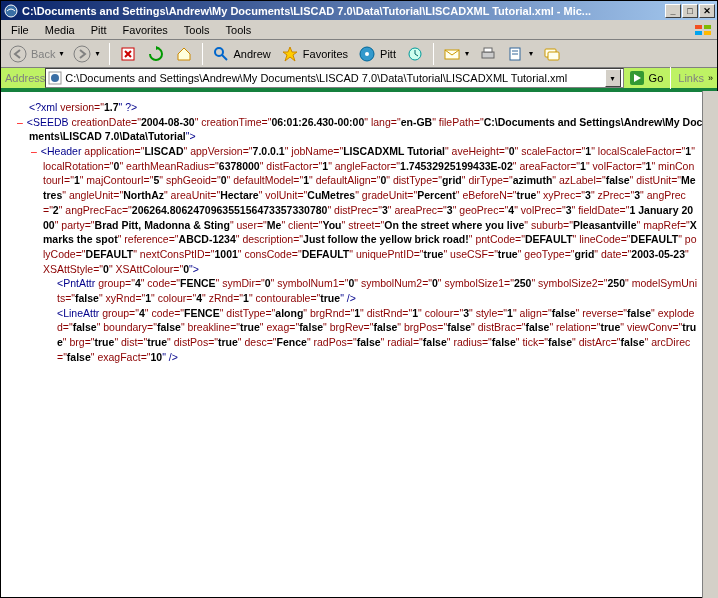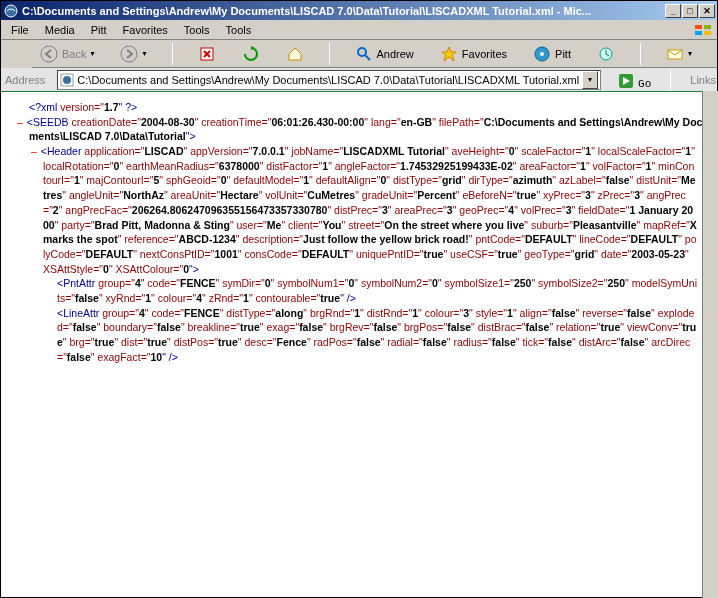--- a/index.html
+++ b/index.html
@@ -47,65 +47,63 @@
 }
 .menubar-item { padding: 2px 8px; }
 .menubar-logo { margin-left: auto; width: 24px; height: 18px; display:flex; align-items:center; justify-content:center; }
 .toolbar {
   background: #d4d0c8;
   height: 28px;
   display: flex;
   align-items: center;
   padding: 0 4px;
   border-bottom: 1px solid #808080;
-  gap: 18px;
-  margin-left: 31px;
+  gap: 2px;
 }
 .tb-sep { width: 1px; height: 22px; background: #808080; margin: 0 3px; border-right: 1px solid #fff; }
 .tb-btn {
   height: 22px;
   display: flex;
   align-items: center;
   padding: 0 4px;
   gap: 4px;
   color: #808080;
 }
 .tb-btn.active { color: #000; }
 .tb-icon { width: 18px; height: 18px; display: inline-flex; align-items: center; justify-content: center; }
 .tb-dd { font-size: 8px; color: #000; }
 .addrbar {
-  background: #e5e5e5;
+  background: #bef264;
   height: 24px;
   display: flex;
   align-items: center;
   padding: 0 4px;
-  border-bottom: 1px solid #15803d;
-  gap: 12px;
+  border-bottom: 4px solid #15803d;
+  gap: 0;
 }
 .addr-label { color: #808080; }
 .addr-input {
   flex: 1;
   height: 20px;
   background: #fff;
   border: 1px solid #808080;
   border-top-color: #404040;
   border-left-color: #404040;
   display: flex;
   align-items: center;
   padding: 0 2px;
   gap: 3px;
 }
 .addr-dd { width: 16px; height: 18px; background: #d4d0c8; border: 1px solid #fff; border-right-color:#404040; border-bottom-color:#404040; display:flex;align-items:center;justify-content:center;font-size:8px; }
 .go-btn {
   height: 20px;
   display: flex;
-  align-items: flex-end;
+  align-items: center;
   gap: 3px;
   padding: 0 4px;
-  font-family: Liberation Mono, monospace;
 }
 .links-label { padding: 0 4px; color: #808080; text-align: right; }
 .content {
   background: #fff;
   height: calc(598px - 19px - 20px - 28px - 24px - 2px);
   overflow: auto;
   font-family: Verdana, Arial, sans-serif;
   font-size: 10.5px;
   padding: 8px 0;
   position: relative;

